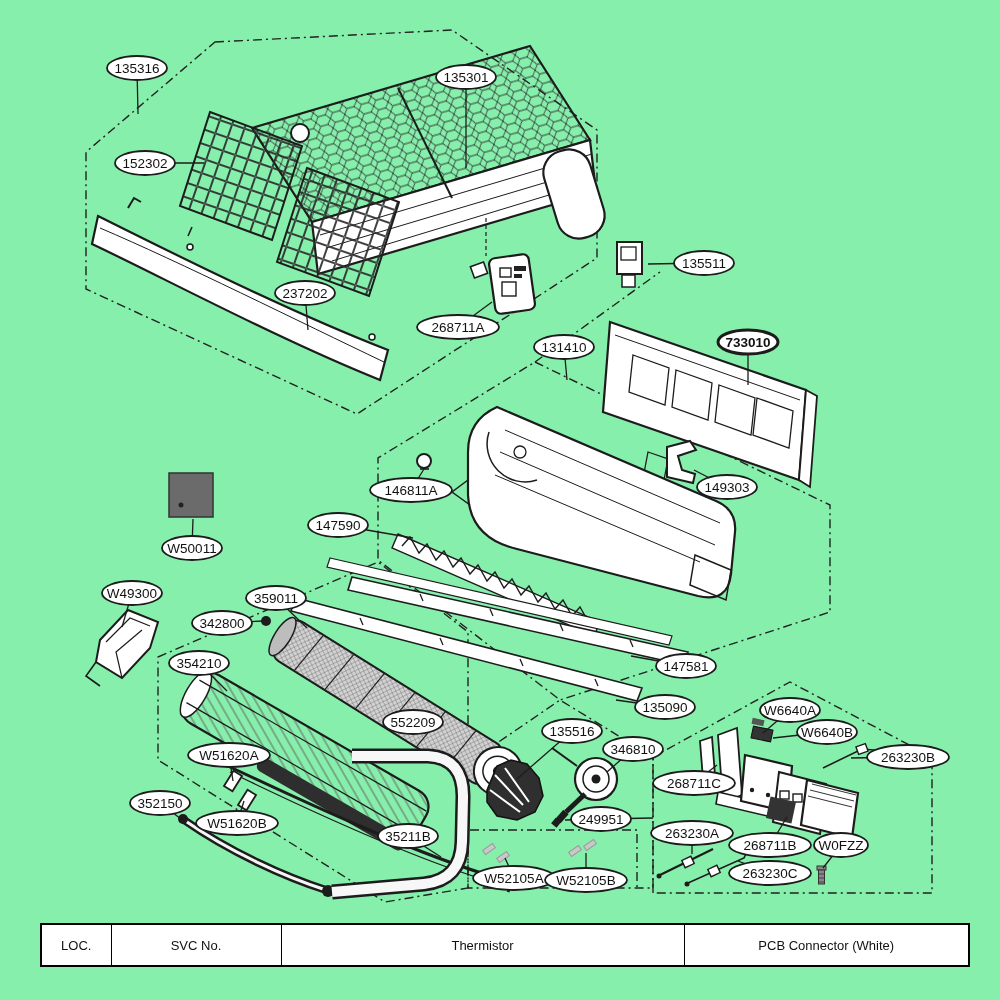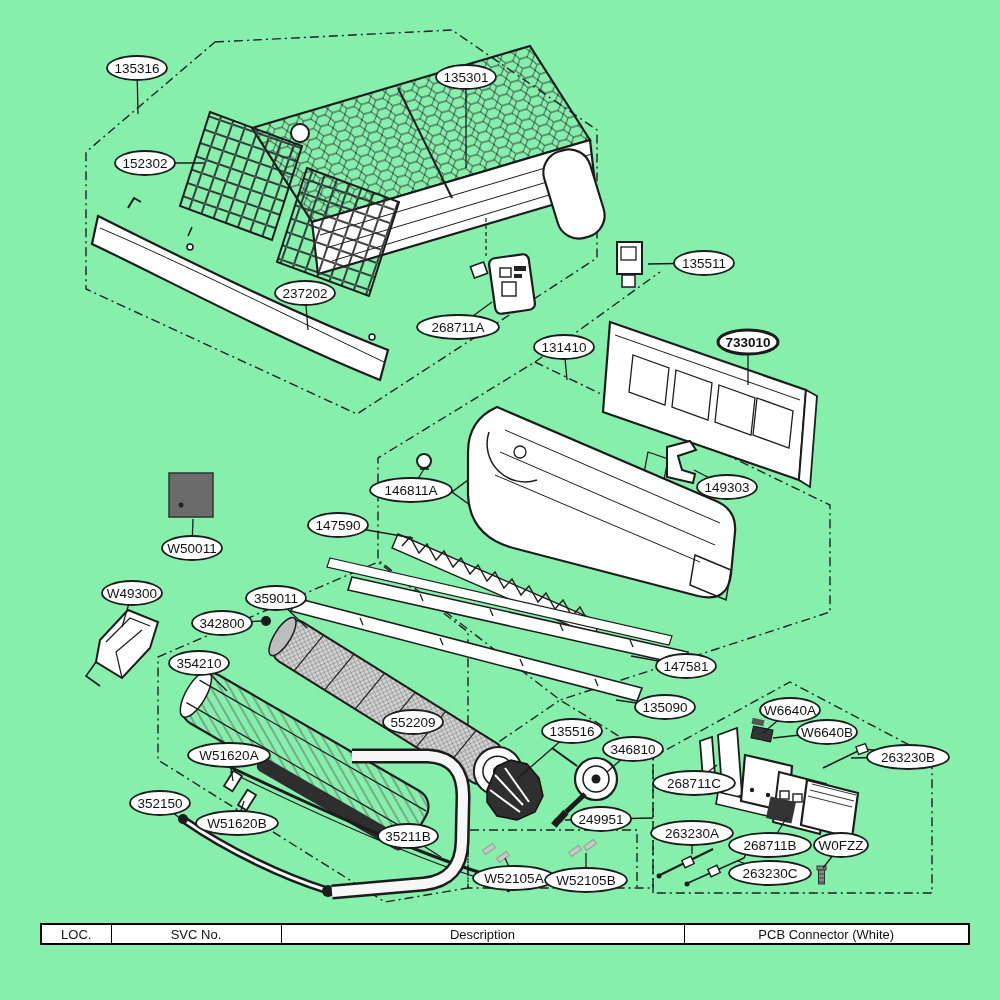--- a/index.html
+++ b/index.html
@@ -9,21 +9,21 @@
   .ln{stroke:#1c1c1c;fill:none;}
   .bdry{stroke:#222;stroke-width:1.4;fill:none;stroke-dasharray:9 4 2 4;}
   .leader{stroke:#1c1c1c;stroke-width:1.3;}
   .lab-ellipse{fill:#fff;stroke:#1c1c1c;stroke-width:1.8;}
   .lab-ellipse.bold{stroke-width:3;}
   .lab-text{font:13.5px "Liberation Sans", sans-serif;fill:#111;text-anchor:middle;}
   .lab-text.bold-t{font-weight:bold;}
   table.parts{position:absolute;left:40px;top:923px;width:928px;border-collapse:collapse;
         table-layout:fixed;background:#fff;border:2px solid #000;}
   table.parts th, table.parts td{border:1.5px solid #000;font:13px "Liberation Sans", sans-serif;
-        font-weight:normal;color:#111;text-align:center;padding:1px 2px;height:16px;line-height:15px;
+        font-weight:normal;color:#111;text-align:center;padding:12px 2px;height:16px;line-height:15px;
         overflow:hidden;white-space:nowrap;margin-left:40px;}
 </style>
 </head>
 <body>
 
 <div class="page">
 
 <svg width="1000" height="918" viewBox="0 0 1000 918">
   <defs>
     <pattern id="mesh" width="15" height="10" patternUnits="userSpaceOnUse" patternTransform="rotate(-16)">
@@ -437,21 +437,21 @@
   <colgroup>
     <col style="width:70px">
         <col style="width:170px">
         <col style="width:403px">
         <col style="width:285px">
   </colgroup>
   <thead>
     <tr>
       <th>LOC.</th>
       <th>SVC No.</th>
-      <th>Description</th>
+      <th>Thermistor</th>
       <th>PCB Connector (White)</th>
     </tr>
   </thead>
   <tbody>
   </tbody>
 </table>
 
 </div>
 
 </body></html>

